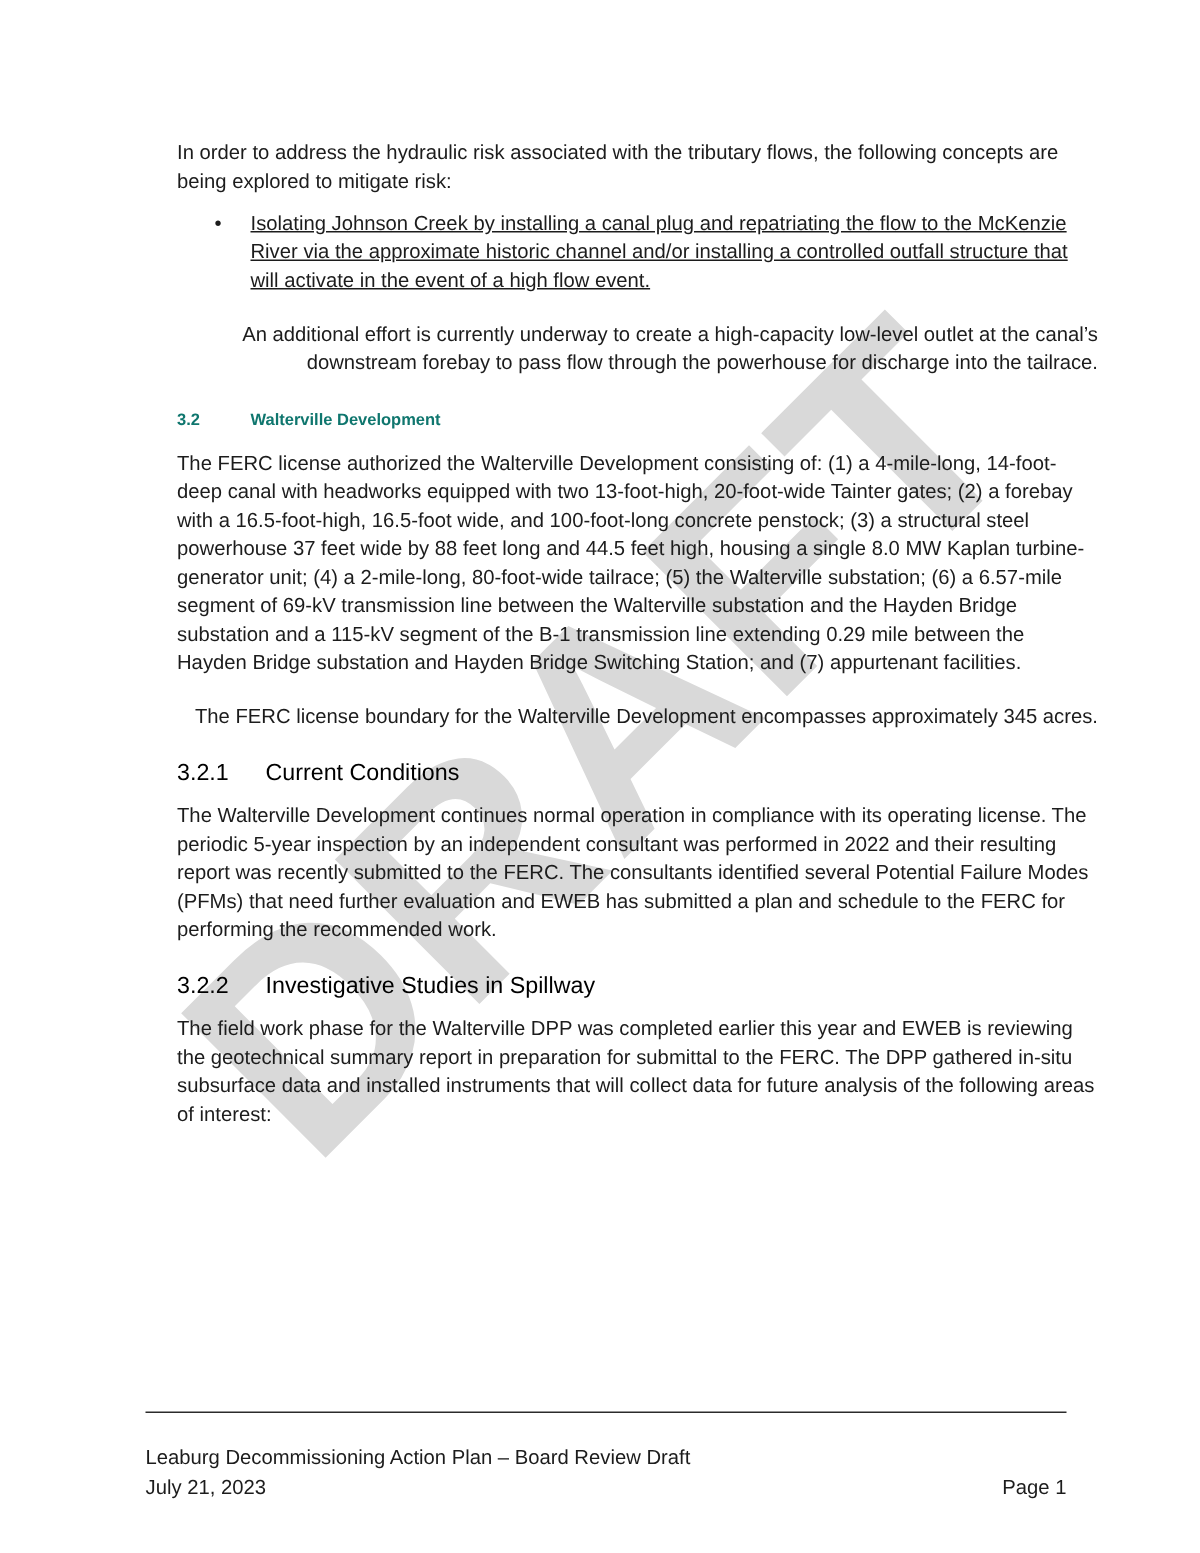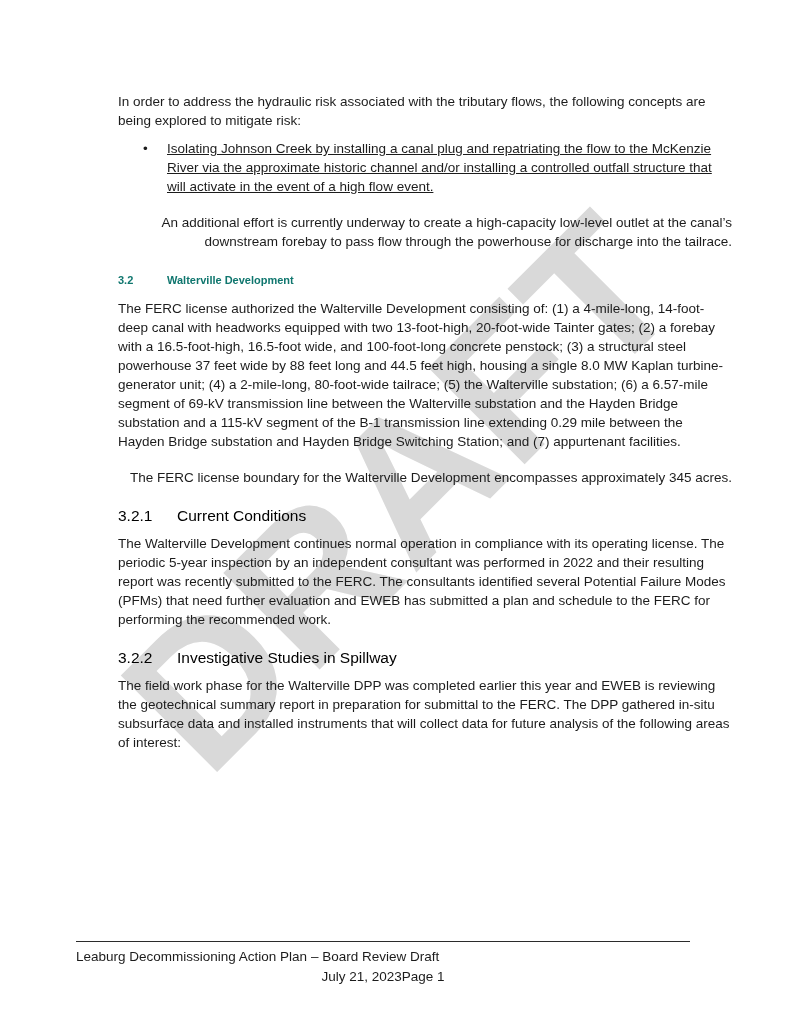--- a/index.html
+++ b/index.html
@@ -68,33 +68,33 @@
   .h3 {
     margin: 19px 0 8px 0;
     font-size: 15.5px;
     font-weight: normal;
     color: #000000;
     line-height: 20px;
   }
   .h3 .h-num { display: inline-block; width: 59px; }
   .footer {
     position: absolute;
-    left: 76px;
+    left: 97px;
     width: 614px;
     top: 941px;
     z-index: 1;
     border-top: 1.3px solid #2b2b2b;
-    padding-top: 5px;
+    padding-top: 20px;
     font-size: 13.5px;
     line-height: 20px;
     color: #1c1c1c;
   }
   .footer-row2 {
     display: flex;
-    justify-content: center;
+    justify-content: space-between;
   }
 </style>
 </head>
 <body>
 
 <div class="watermark">DRAFT</div>
 
 <div class="content">
 
   <p>In order to address the hydraulic risk associated with the tributary flows, the following concepts are being explored to mitigate risk:</p>

